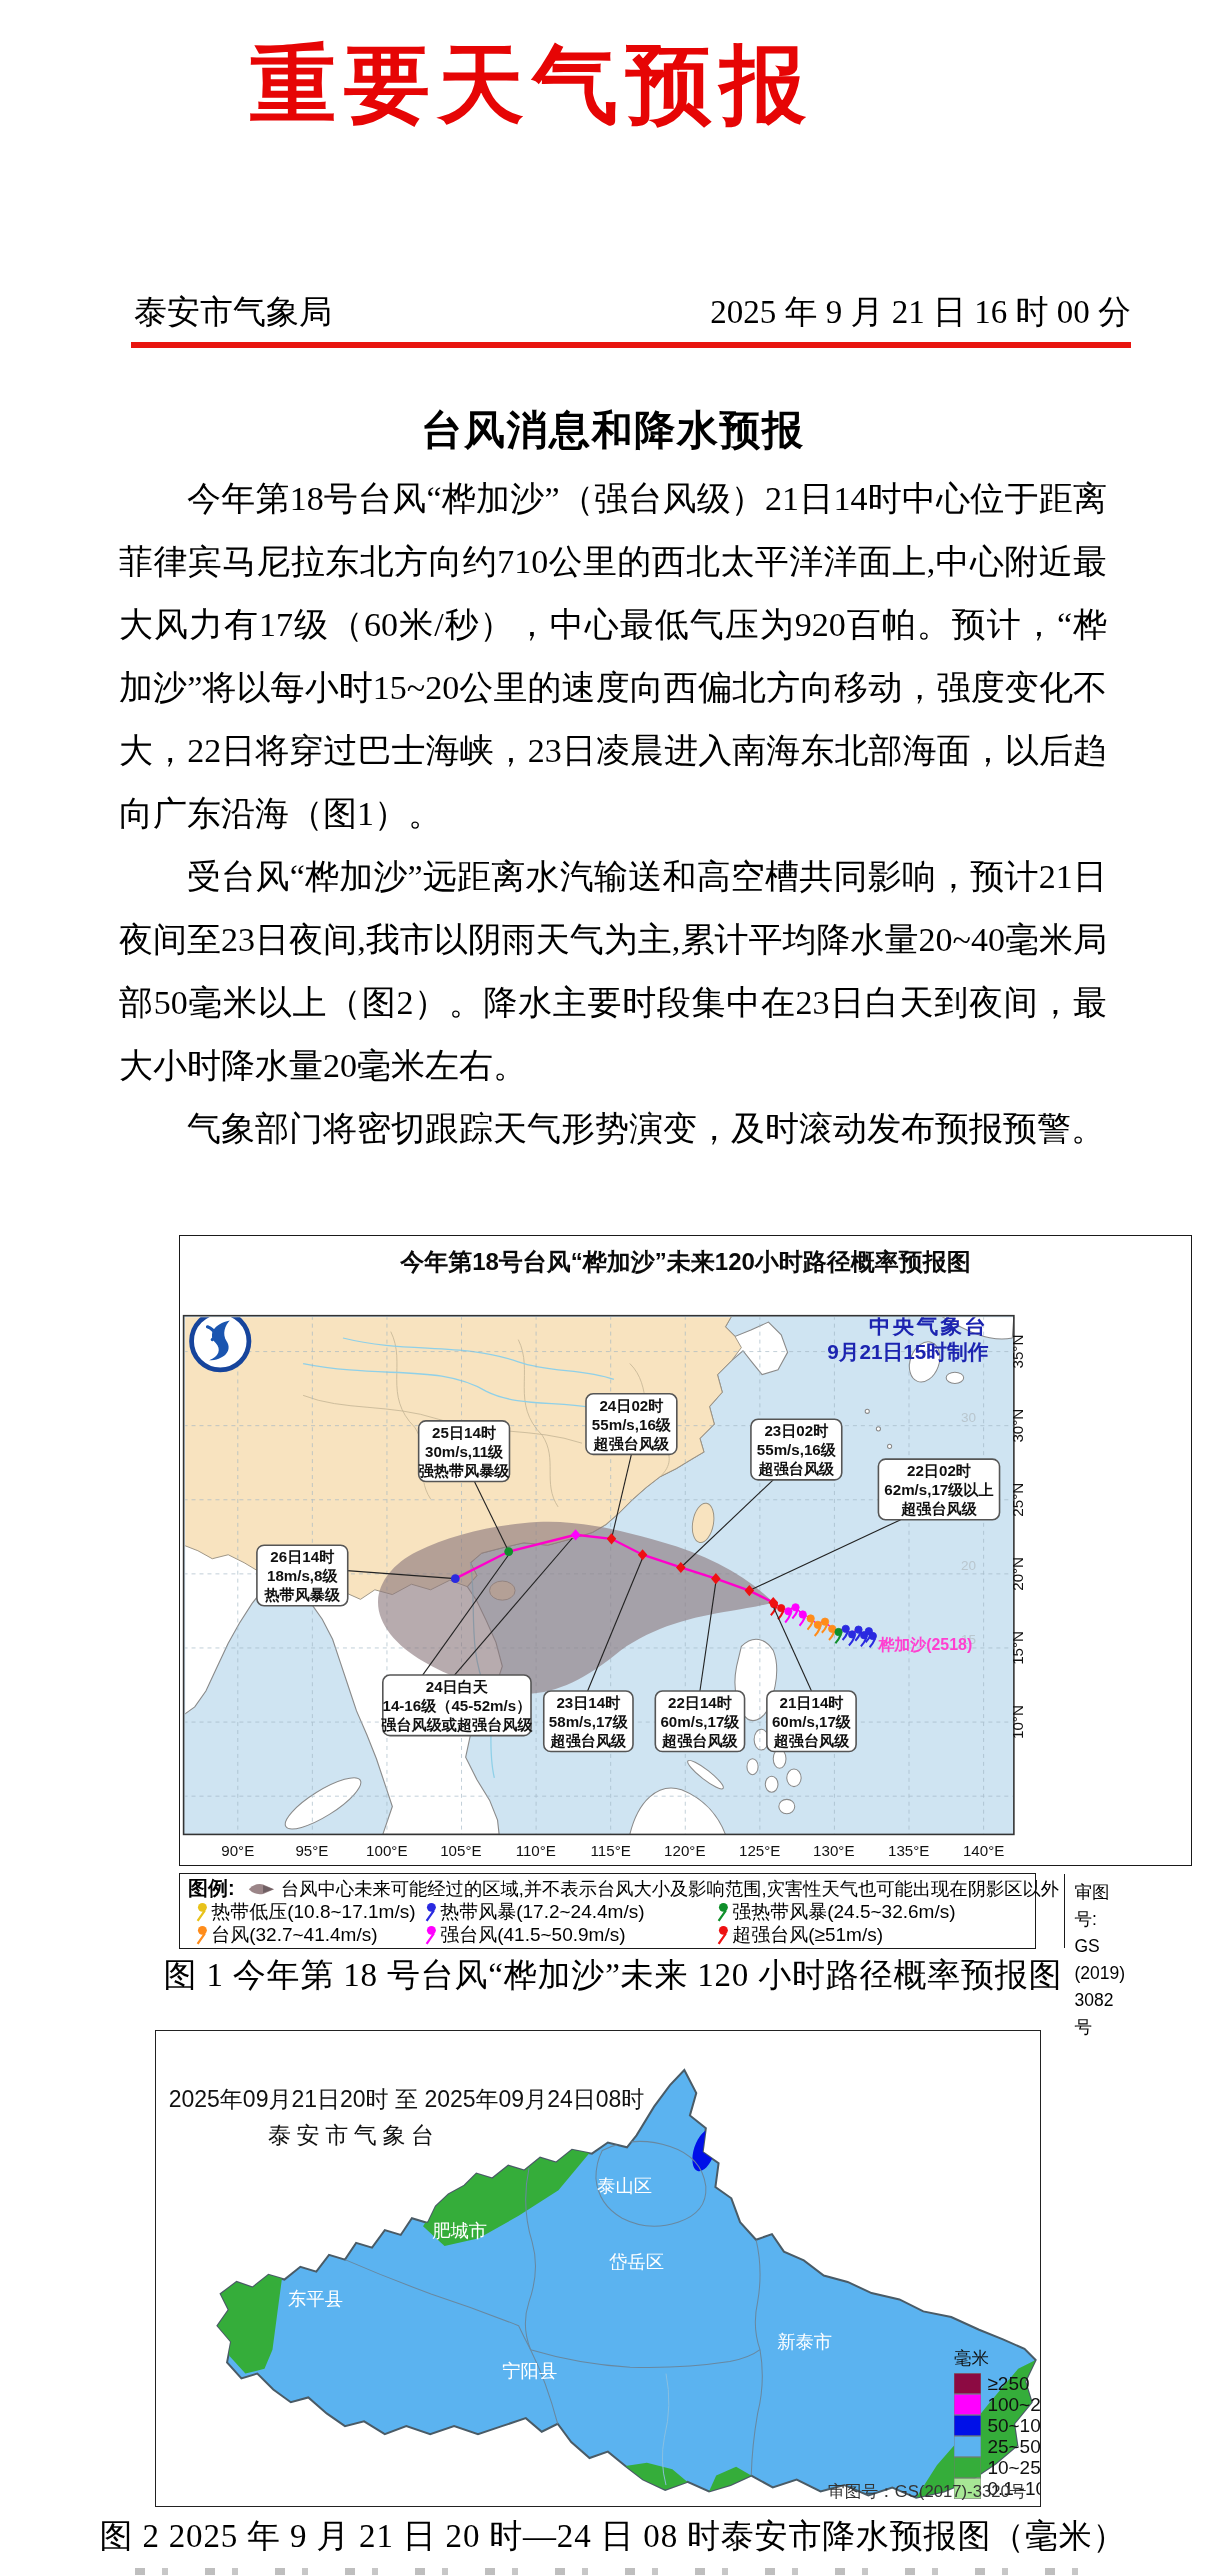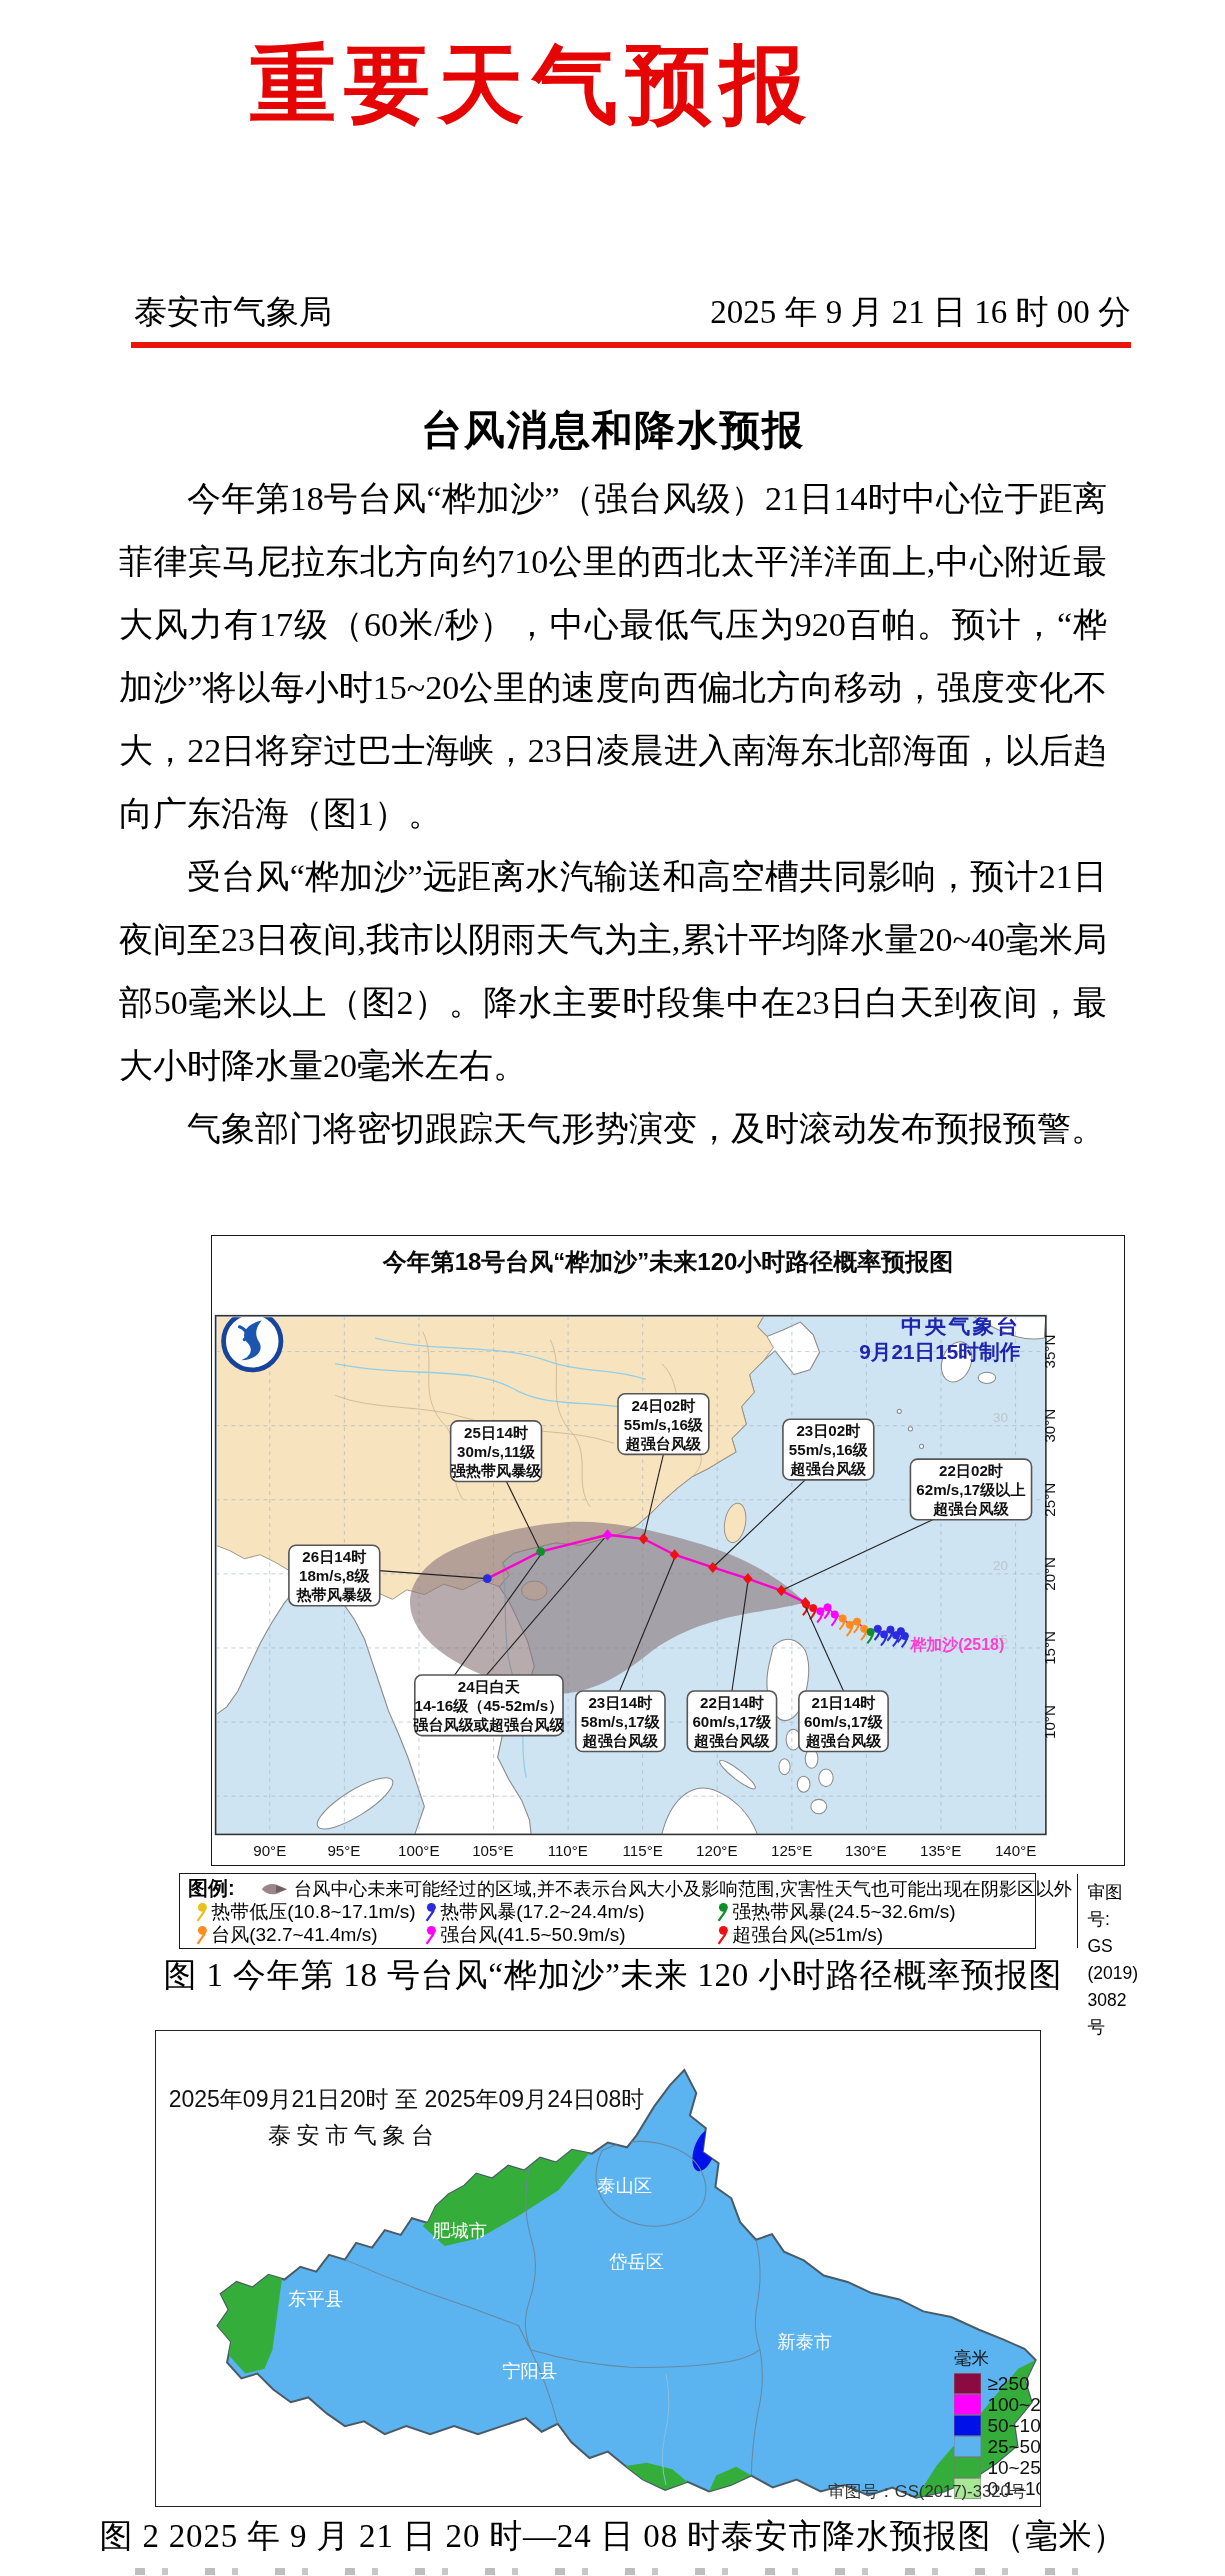--- a/index.html
+++ b/index.html
@@ -10,31 +10,31 @@
   #main-title{left:0;top:27px;width:1064px;text-align:center;font-size:86px;font-weight:bold;
               color:#e60505;letter-spacing:8px;font-family:"Liberation Serif","DejaVu Serif",serif;}
   #issue-no{left:0;top:225px;width:1226px;text-align:center;font-size:29px;}
   #issuer-row{left:134px;top:290px;width:997px;display:flex;justify-content:space-between;font-size:33px;}
   #red-rule{left:131px;top:342px;width:1000px;height:5.6px;background:#e8150f;}
   
   #article-heading{left:0;top:403px;width:1226px;text-align:center;font-size:41px;font-weight:bold;letter-spacing:1.6px;}
   #article-body{left:119px;top:467px;width:988px;font-size:34px;line-height:63px;text-align:justify;}
   #article-body p{margin:0;text-indent:2em;}
   
-  #fig1-box{left:179px;top:1235px;width:914px;height:631px;border:1.6px solid #1a1a1a;box-sizing:border-box;background:#fff;margin-left:32px;}
+  #fig1-box{left:179px;top:1235px;width:1013px;height:631px;border:1.6px solid #1a1a1a;box-sizing:border-box;background:#fff;}
   .fig1-title{width:100%;text-align:center;font-family:"Liberation Sans","DejaVu Sans",sans-serif;
               font-weight:bold;font-size:24px;line-height:32px;color:#0a0a0a;}
   #fig1-title1{margin-top:9.6px;}
   #fig1-svg{position:absolute;left:2.4px;top:78px;}
   #fig1-legend{left:179px;top:1873px;width:857px;height:76px;border:1.6px solid #1a1a1a;box-sizing:border-box;
                display:flex;font-family:"Liberation Sans","DejaVu Sans",sans-serif;background:#fff;}
   #fig1-legend .lg-left{flex:1 1 auto;padding:3.2px 4.8px 1.6px 8px;}
   #fig1-legend .lg-right{width:134px;border-left:1.6px solid #1a1a1a;padding:4.8px 0 0 9.6px;font-size:17.5px;line-height:27px;}
   .lg-row{display:flex;align-items:center;height:23px;white-space:nowrap;}
-  .lg-row .cap{font-weight:bold;font-size:20px;margin-right:24px;}
+  .lg-row .cap{font-weight:bold;font-size:20px;margin-right:11px;}
   .lg-note{font-size:18.3px;}
   .lg-item{display:flex;align-items:center;font-size:19px;}
   .lg-item.w1{width:229px;}
   .lg-item.w2{width:292px;}
   .tyico{margin:0 3.2px 0 8px;}
   .coneico{margin:0 4.8px 0 1.6px;}
   .figcap{width:1226px;left:0;text-align:center;font-size:33px;letter-spacing:0.8px;}
   #fig1-caption{top:1953px;}
   
   #fig2-box{left:155px;top:2030px;width:886px;height:477px;border:1.6px solid #222;box-sizing:border-box;background:#fff;overflow:hidden;}

